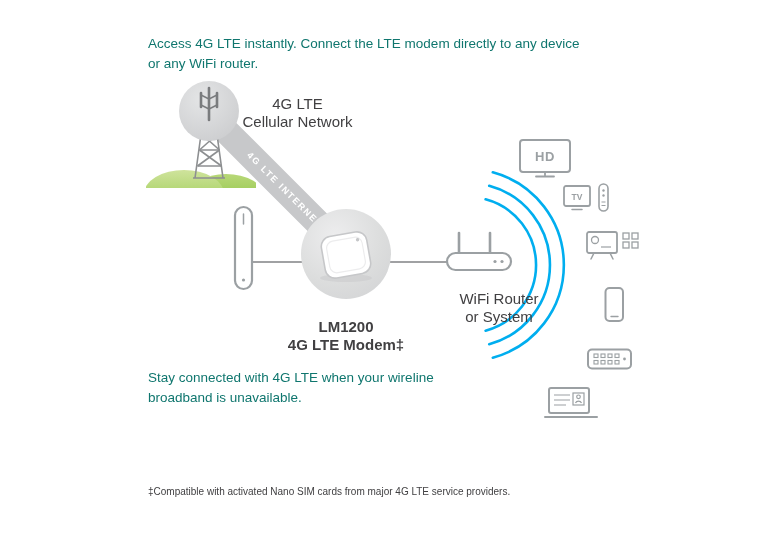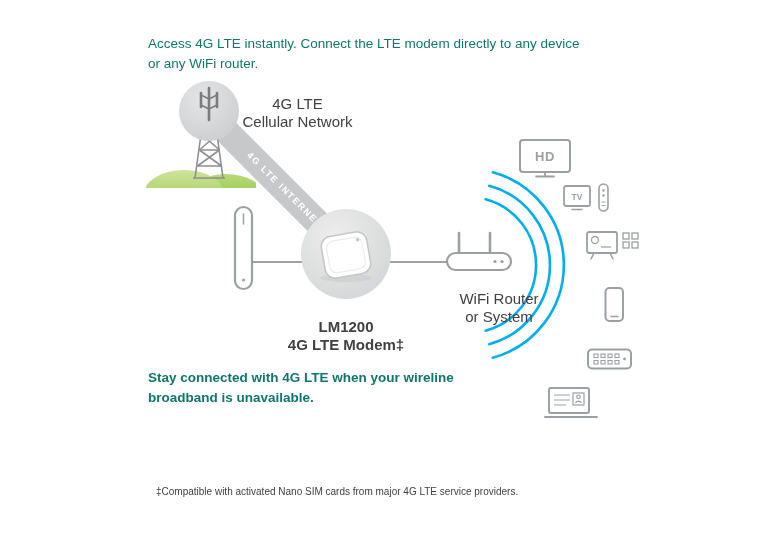--- a/index.html
+++ b/index.html
@@ -172,18 +172,18 @@
     <rect x="6" y="2" width="40" height="25" rx="2" fill="none" stroke="#9ba0a3" stroke-width="2"></rect>
     <g stroke="#9ba0a3" stroke-width="1.2" fill="none">
       <path d="M11 9 H27 M11 14 H27 M11 19 H23"></path>
       <rect x="30" y="7" width="11" height="12"></rect>
       <circle cx="35.5" cy="10.8" r="1.8"></circle>
       <path d="M32.5 17 C33.5 14.5 37.5 14.5 38.5 17"></path>
     </g>
     <path d="M2 31 H54" stroke="#9ba0a3" stroke-width="2" stroke-linecap="round"></path>
   </svg>
 
-  <div class="abs body-text pre z5" style="left:148px; top:368px; width:360px;font-weight:bold;">Stay connected with 4G LTE when your wireline
+  <div class="abs body-text pre z5" style="left:148px; top:368px; width:360px;">Stay connected with 4G LTE when your wireline
 broadband is unavailable.</div>
 
-  <div class="abs footnote z5" style="left:156px; top:486px; width:520px;">‡Compatible with activated Nano SIM cards from major 4G LTE service providers.</div>
+  <div class="abs footnote z5" style="left:148px; top:486px; width:520px;">‡Compatible with activated Nano SIM cards from major 4G LTE service providers.</div>
 
 </div>
 
 </body></html>

